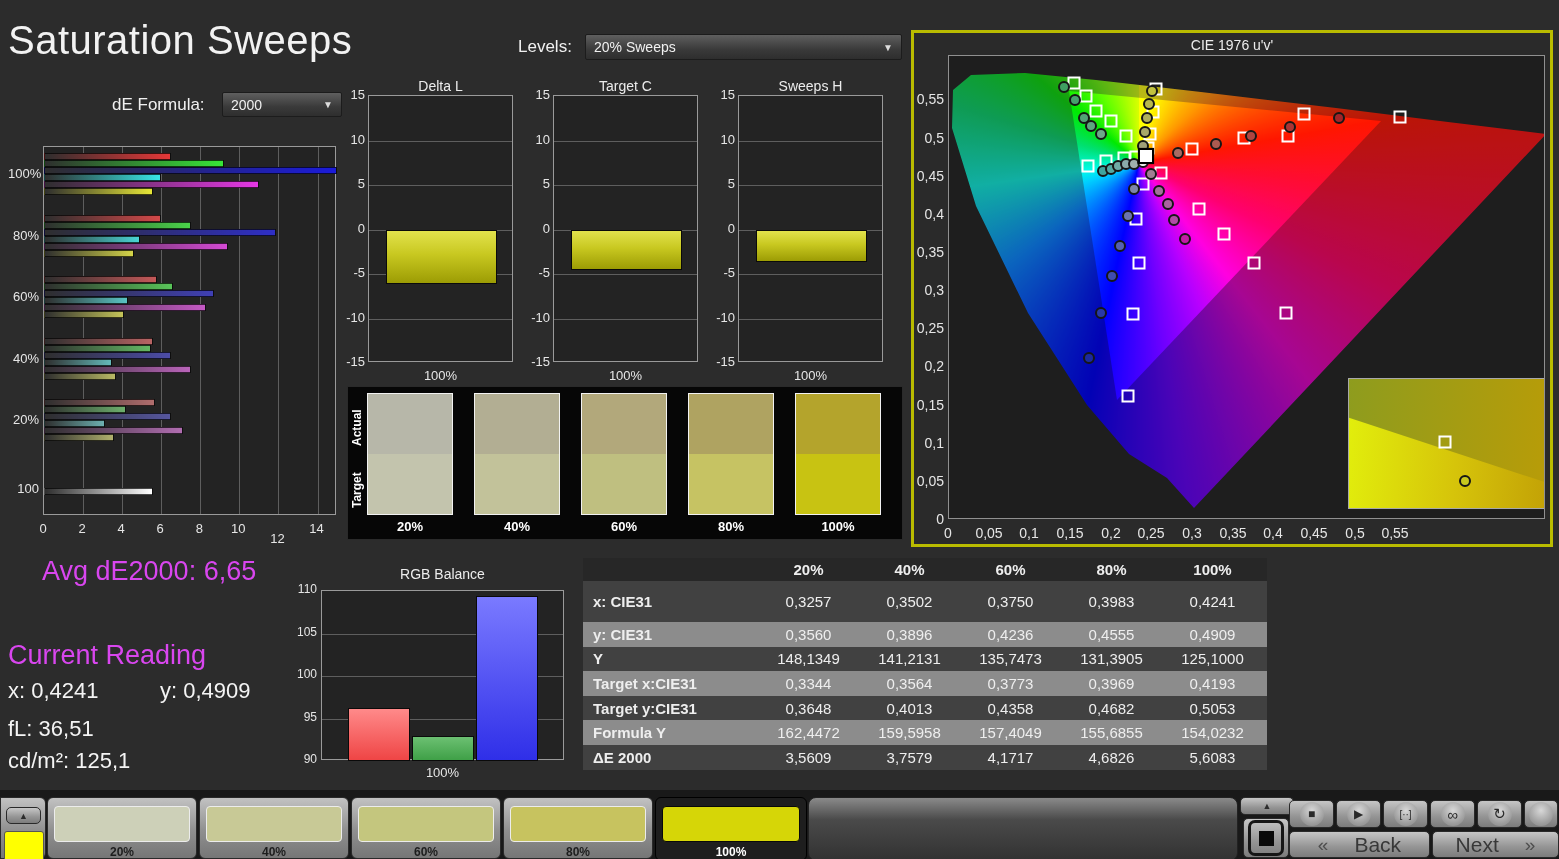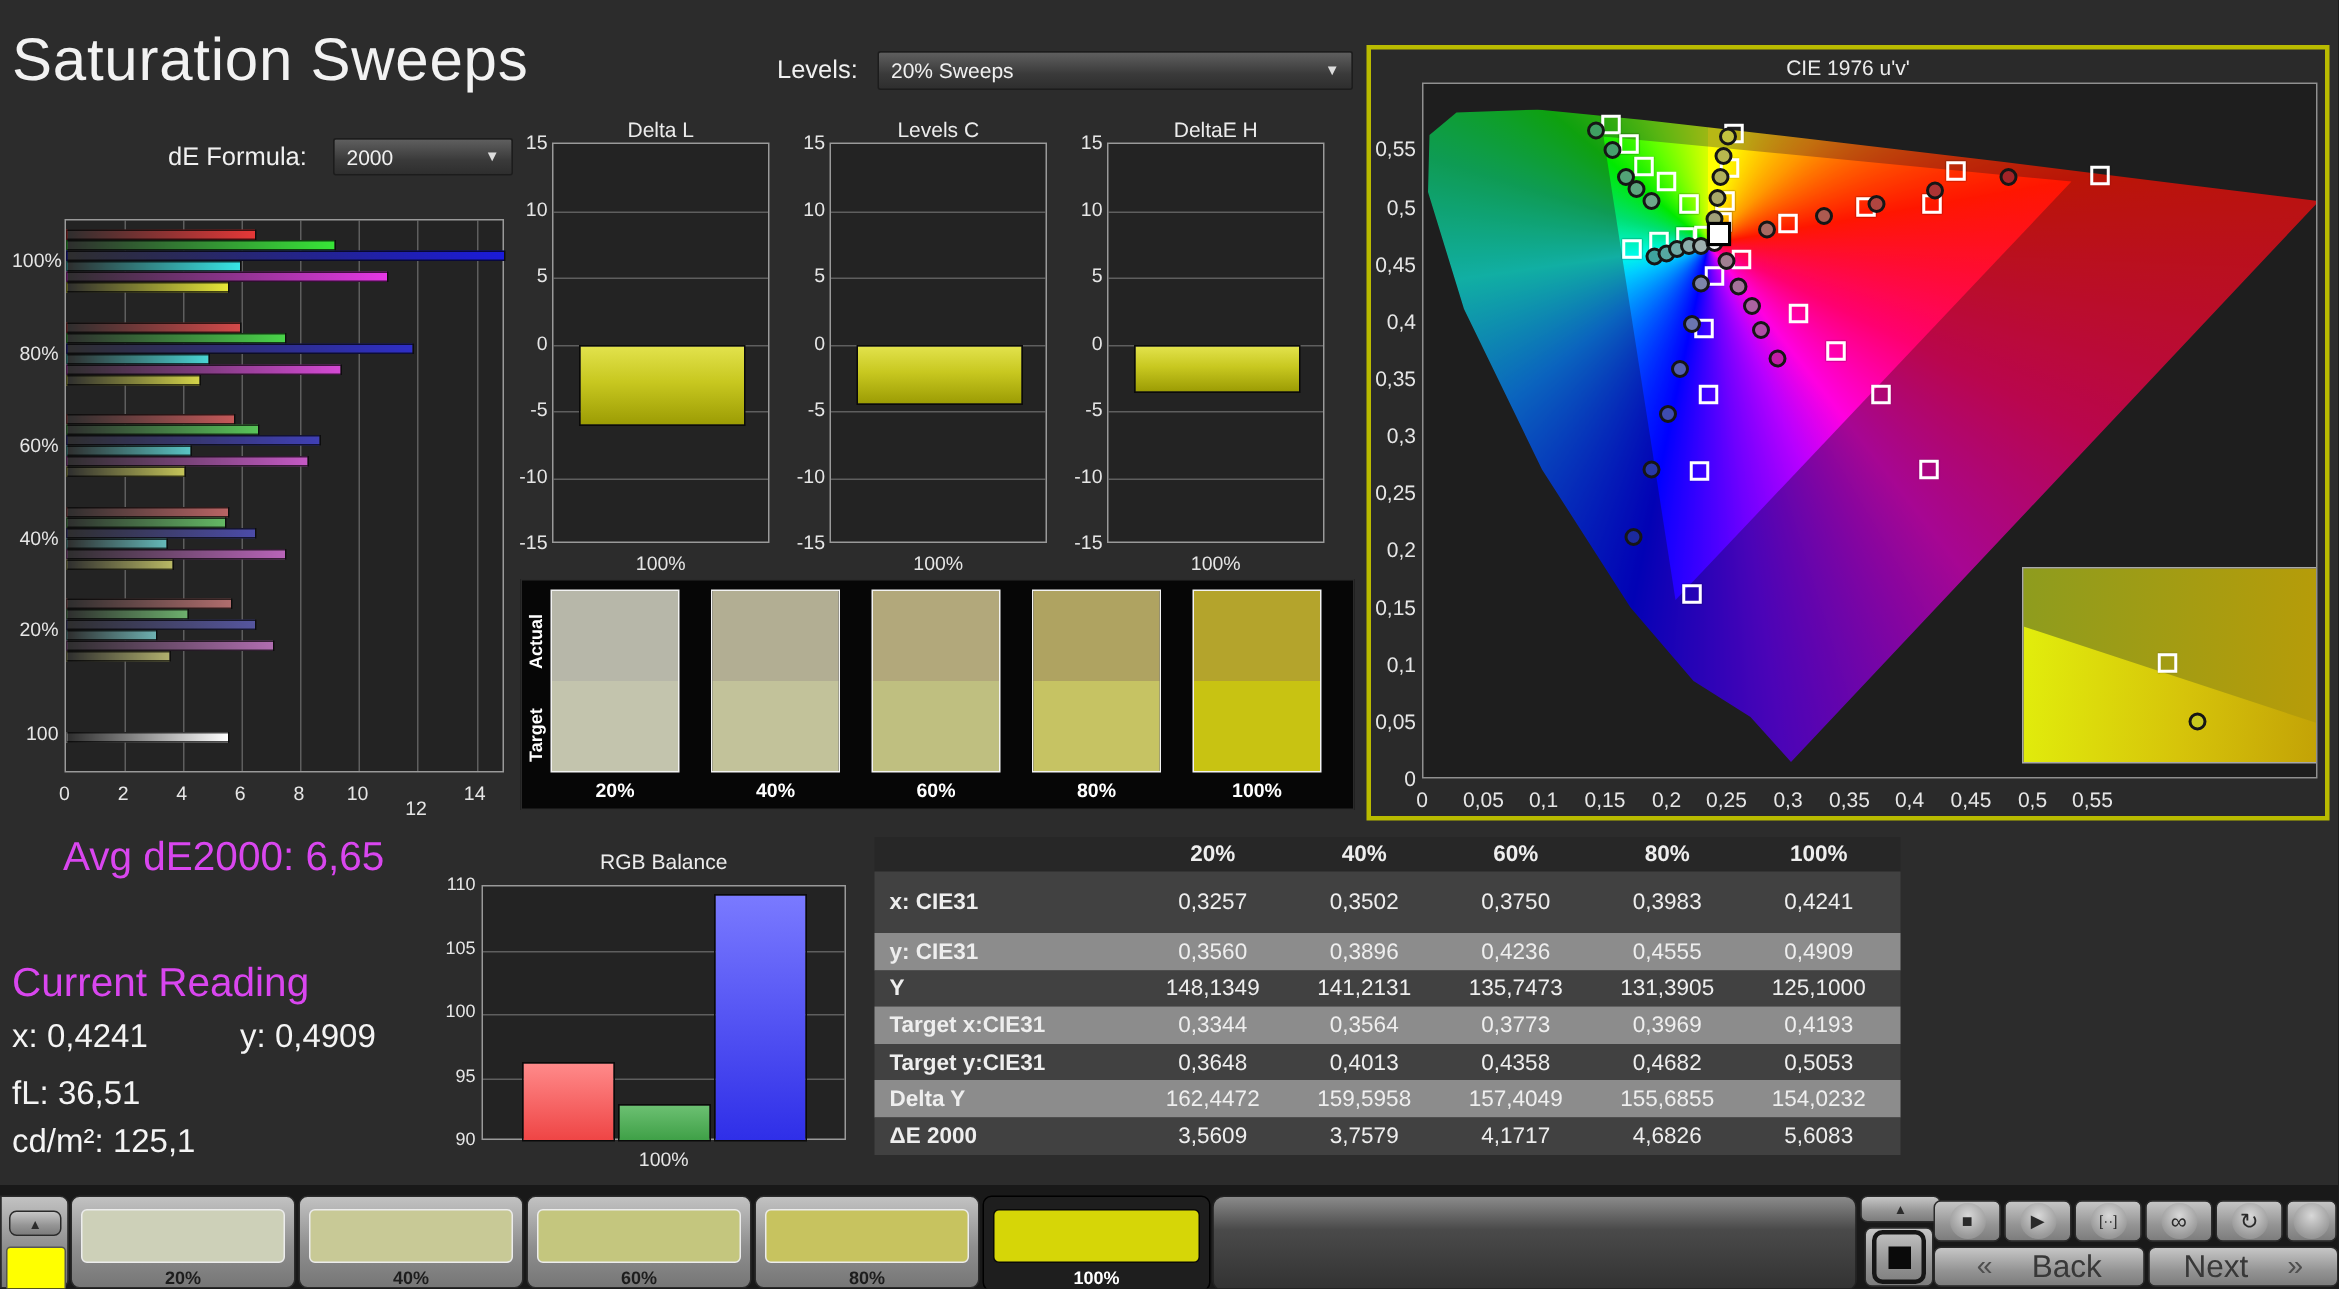--- a/index.html
+++ b/index.html
@@ -176,40 +176,40 @@
       <div class="tick" style="left:0;top:9px;width:25px;text-align:right;">15</div>
       <div class="tick" style="left:0;top:53.5px;width:25px;text-align:right;">10</div>
       <div class="tick" style="left:0;top:98px;width:25px;text-align:right;">5</div>
       <div class="tick" style="left:0;top:142.5px;width:25px;text-align:right;">0</div>
       <div class="tick" style="left:0;top:187px;width:25px;text-align:right;">-5</div>
       <div class="tick" style="left:0;top:231.5px;width:25px;text-align:right;">-10</div>
       <div class="tick" style="left:0;top:276px;width:25px;text-align:right;">-15</div>
       <div class="tick" style="left:28px;top:290px;width:145px;text-align:center;">100%</div>
     </div>
   <div class="abs" id="delta-c-chart" style="left:525px;top:78px;width:200px;height:306px;">
-      <div class="c-title" style="left:28px;top:0;width:145px;font-size:14px;">Levels C</div>
+      <div class="c-title" style="left:28px;top:0;width:145px;font-size:14px;">Target C</div>
       <div class="plot" style="left:28px;top:17px;width:145px;height:267px;">
         <div class="gridh" style="top:44.5px;"></div>
         <div class="gridh" style="top:89.0px;"></div>
         <div class="gridh" style="top:133.5px;"></div>
         <div class="gridh" style="top:178.0px;"></div>
         <div class="gridh" style="top:222.5px;"></div>
         <div class="bar-v" style="left:17px;width:111px;top:133.5px;height:40.9px;background:linear-gradient(180deg,#e2e24c,#c8c820 45%,#9c9c04);"></div>
       </div>
       <div class="tick" style="left:0;top:9px;width:25px;text-align:right;">15</div>
       <div class="tick" style="left:0;top:53.5px;width:25px;text-align:right;">10</div>
       <div class="tick" style="left:0;top:98px;width:25px;text-align:right;">5</div>
       <div class="tick" style="left:0;top:142.5px;width:25px;text-align:right;">0</div>
       <div class="tick" style="left:0;top:187px;width:25px;text-align:right;">-5</div>
       <div class="tick" style="left:0;top:231.5px;width:25px;text-align:right;">-10</div>
       <div class="tick" style="left:0;top:276px;width:25px;text-align:right;">-15</div>
       <div class="tick" style="left:28px;top:290px;width:145px;text-align:center;">100%</div>
     </div>
   <div class="abs" id="delta-h-chart" style="left:710px;top:78px;width:200px;height:306px;">
-      <div class="c-title" style="left:28px;top:0;width:145px;font-size:14px;">DeltaE H</div>
+      <div class="c-title" style="left:28px;top:0;width:145px;font-size:14px;">Sweeps H</div>
       <div class="plot" style="left:28px;top:17px;width:145px;height:267px;">
         <div class="gridh" style="top:44.5px;"></div>
         <div class="gridh" style="top:89.0px;"></div>
         <div class="gridh" style="top:133.5px;"></div>
         <div class="gridh" style="top:178.0px;"></div>
         <div class="gridh" style="top:222.5px;"></div>
         <div class="bar-v" style="left:17px;width:111px;top:133.5px;height:32.9px;background:linear-gradient(180deg,#e2e24c,#c8c820 45%,#9c9c04);"></div>
       </div>
       <div class="tick" style="left:0;top:9px;width:25px;text-align:right;">15</div>
       <div class="tick" style="left:0;top:53.5px;width:25px;text-align:right;">10</div>
@@ -427,21 +427,21 @@
       </div>
       <div class="trow t-dark" style="height:24.6px;">
         <div class="lbl">Target y:CIE31</div>
         <div class="val">0,3648</div>
         <div class="val">0,4013</div>
         <div class="val">0,4358</div>
         <div class="val">0,4682</div>
         <div class="val">0,5053</div>
       </div>
       <div class="trow t-light" style="height:24.6px;">
-        <div class="lbl">Delta Y</div>
+        <div class="lbl">Formula Y</div>
         <div class="val">162,4472</div>
         <div class="val">159,5958</div>
         <div class="val">157,4049</div>
         <div class="val">155,6855</div>
         <div class="val">154,0232</div>
       </div>
       <div class="trow t-dark" style="height:24.6px;">
         <div class="lbl">ΔE 2000</div>
         <div class="val">3,5609</div>
         <div class="val">3,7579</div>

